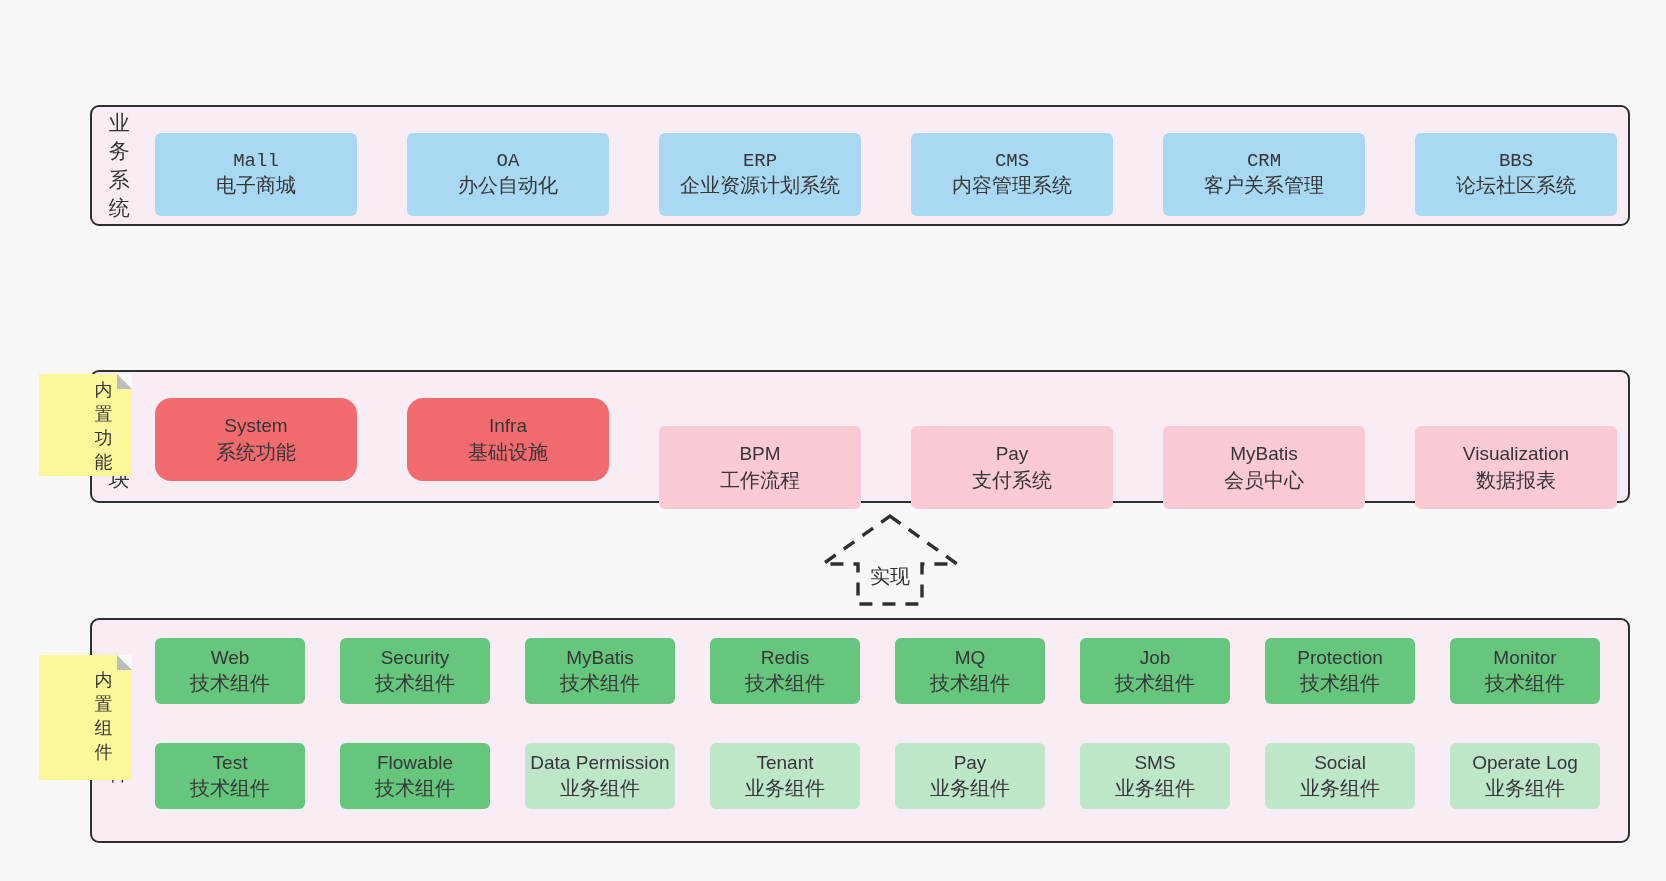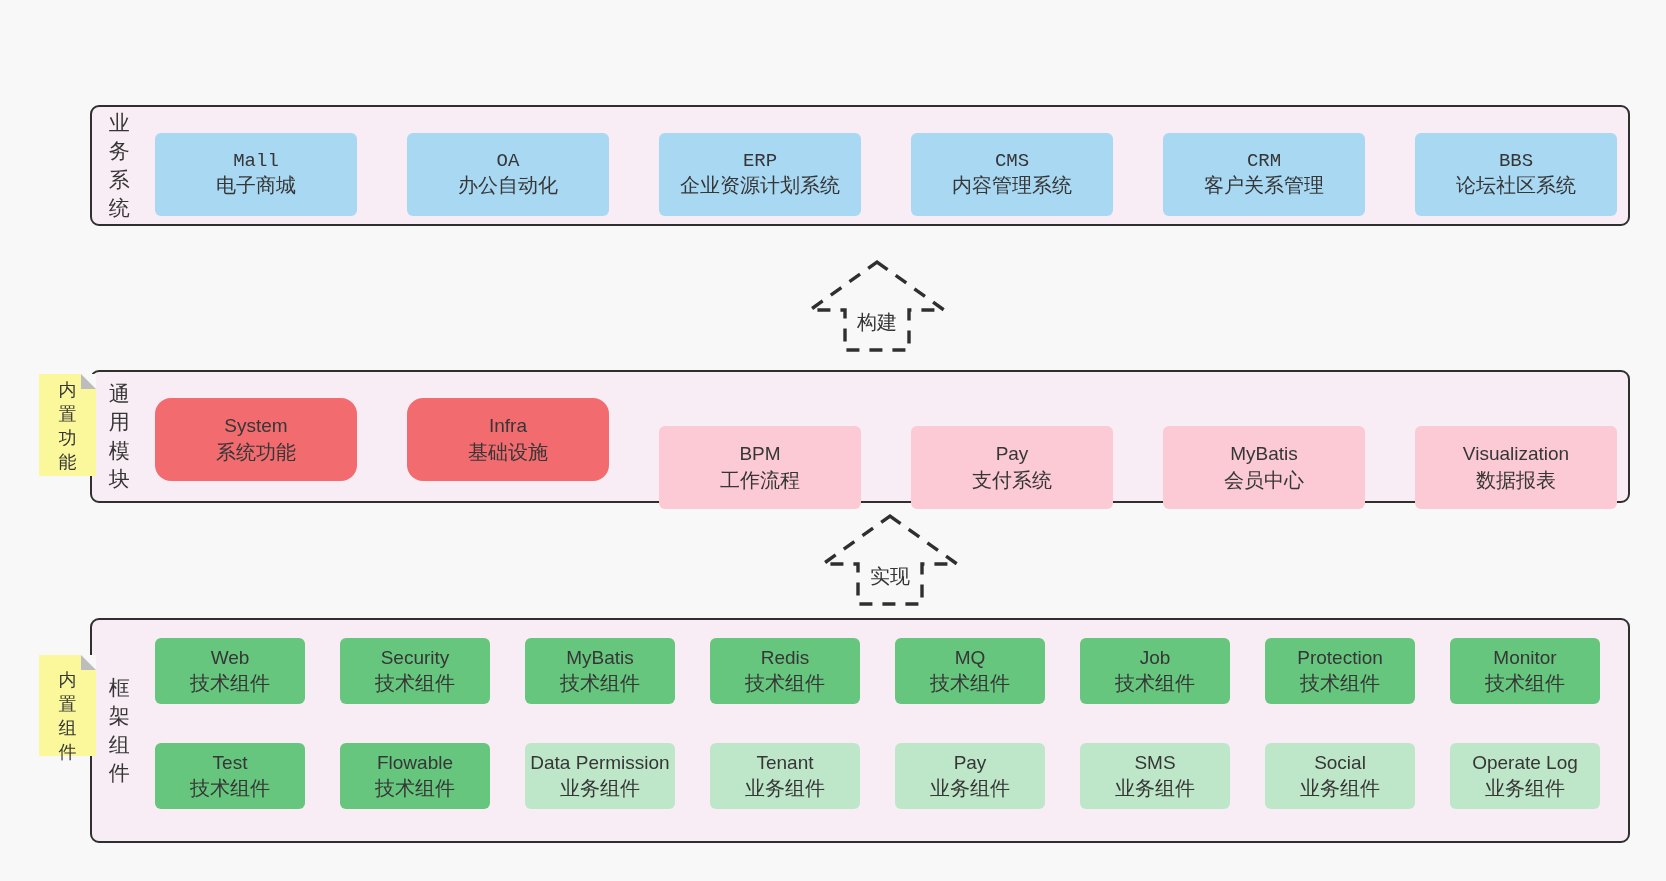--- a/index.html
+++ b/index.html
@@ -74,23 +74,24 @@
   .v-green       { background: var(--green, #66c67d); }
   .v-light-green { background: var(--light-green, #bee7c9); }
 
   
   .note {
     position: absolute;
     left: -53px;
     width: 57px;
     background: var(--yellow, #fbf89c);
     z-index: 2;
+    padding-left: 36px;
   }
   .note-1 { top: 2px;  height: 102px; }
-  .note-2 { top: 35px; height: 101px; }
+  .note-2 { top: 35px; height: 125px; }
   .note::after {
     content: "";
     position: absolute;
     top: 0; right: 0;
     border-style: solid;
     border-width: 0 15px 15px 0;
     border-color: var(--page-bg, #f8f8f8) var(--page-bg, #f8f8f8) var(--fold, #bdbdbd) var(--fold, #bdbdbd);
   }
   .note-text {
     display: block;
@@ -155,26 +156,20 @@
     <div class="box-sub">客户关系管理</div>
   </div>
 
   <div class="box v-blue">
     <div class="box-title">BBS</div>
     <div class="box-sub">论坛社区系统</div>
   </div>
 </div>
   </section>
 
-  <div class="arrow arrow-1">
-    <svg width="150" height="96" viewBox="0 0 150 96">
-      <polygon points="75,4 142,52 107,52 107,92 43,92 43,52 8,52"></polygon>
-    </svg>
-    <span class="arrow-label">构建</span>
-  </div>
 
   <section class="layer layer-2">
     <div class="note note-1">
       <span class="vtext note-text">内置功能</span>
     </div>
     <div class="vtext layer-label">通用模块</div>
     <div class="boxes row-6">
   <div class="box v-red">
     <div class="box-title">System</div>
     <div class="box-sub">系统功能</div>

